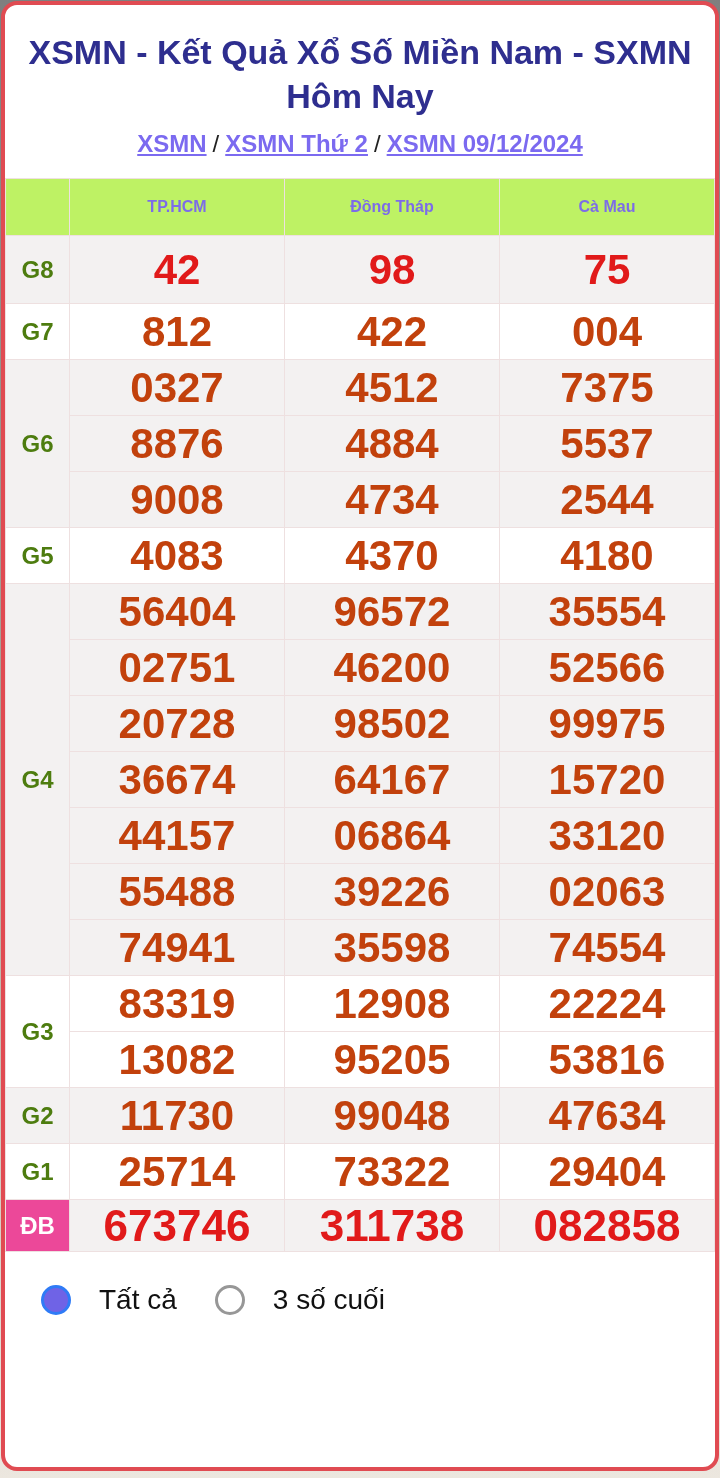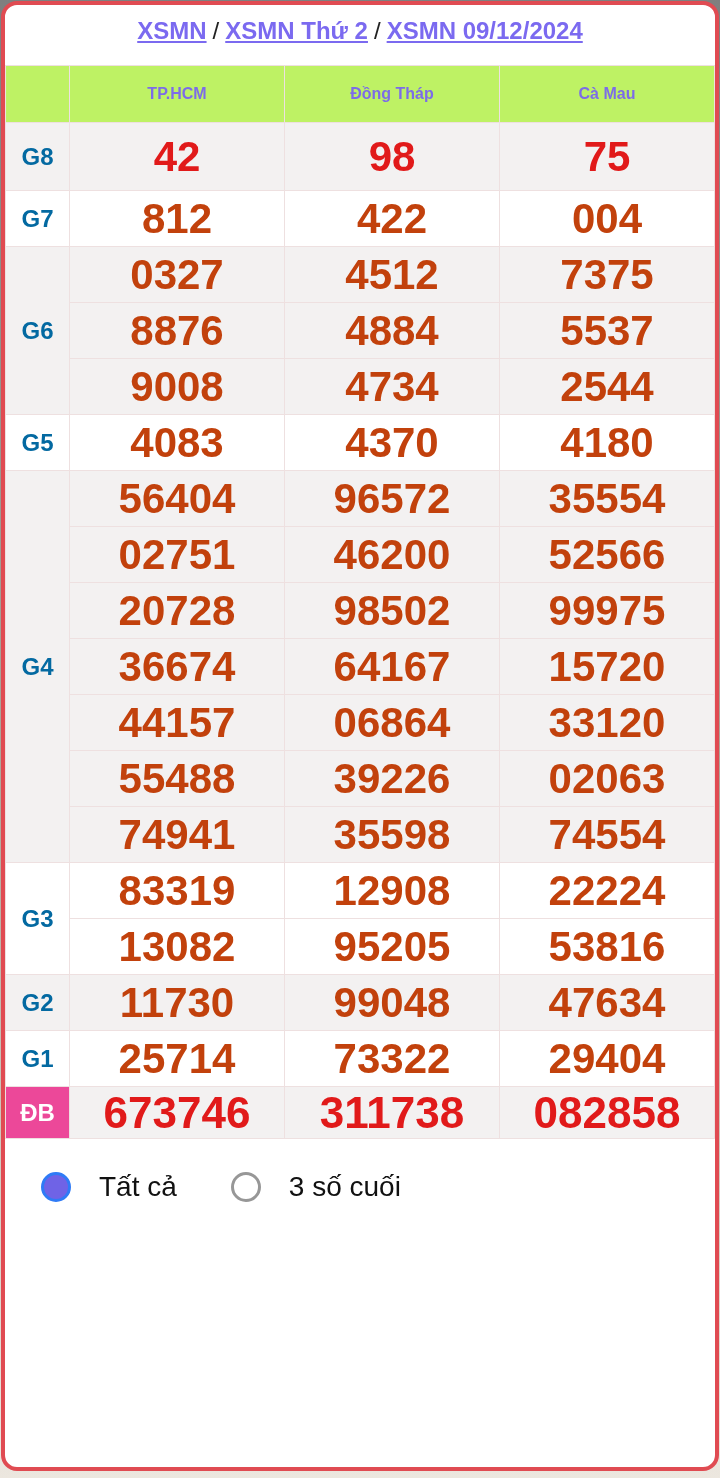--- a/index.html
+++ b/index.html
@@ -51,21 +51,21 @@
   table.results th {
     height: 57px;
     background: #bef264;
     color: #7c6ce8;
     font-size: 16px;
     font-weight: bold;
   }
   td.plabel {
     font-size: 24px;
     font-weight: bold;
-    color: #0369a1;
+    color: #4d7c0f;
   }
   td.plabel.special {
     background: #e8555c;
     color: #ffffff;
   }
   td.val {
     height: 56px;
     font-size: 42px;
     font-weight: bold;
     color: #c2410c;
@@ -73,21 +73,21 @@
   tr.stripe td { background: #f3f1f1; }
   tr.stripe td.special { background: #ec4899; }
   tr.tall td.val { height: 68px; }
   tr.db td.val { height: 52px; font-size: 44px; }
   tr.red td.val { color: #e11a1a; }
 
   .filters {
     display: flex;
     align-items: flex-start;
     margin: 32px 8px 0 36px;
-    gap: 54px;
+    gap: 38px;
   }
   .opt {
     display: flex;
     align-items: center;
     gap: 28px;
     cursor: pointer;
     font-size: 28px;
     color: #111;
   }
   .radio {
@@ -100,20 +100,21 @@
   .radio.sel {
     background: #6f63e6;
     border-color: #2f7bf6;
   }
 </style>
 </head>
 <body>
 
 <div class="card">
 
+  <h1 class="title">XSMN - Kết Quả Xổ Số Miền Nam - SXMN Hôm Nay</h1>
 
   <nav class="breadcrumb" id="breadcrumb"><a href="#">XSMN</a><span class="sep">/</span><a href="#">XSMN Thứ 2</a><span class="sep">/</span><a href="#">XSMN 09/12/2024</a></nav>
 
   <table class="results">
     <colgroup>
       <col class="c-label">
         <col>
         <col>
         <col>
     </colgroup>

